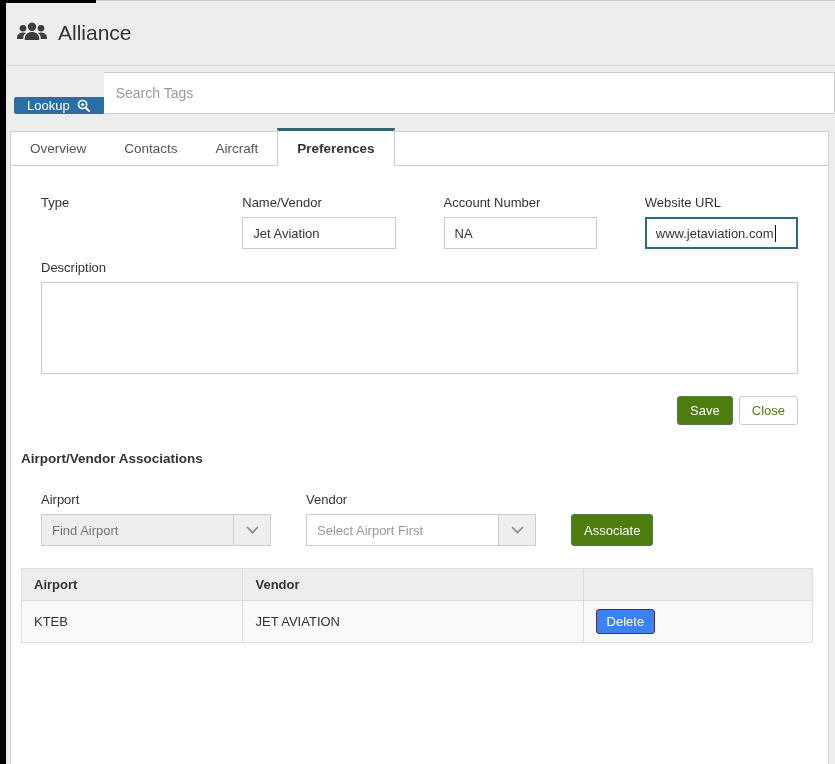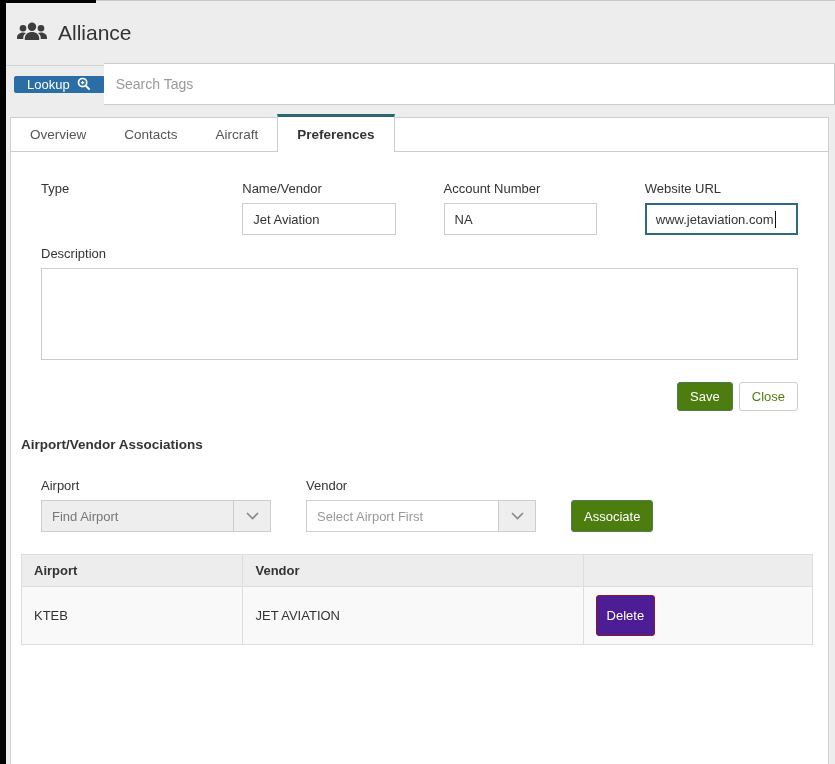--- a/index.html
+++ b/index.html
@@ -19,22 +19,22 @@
   .app-header {
     height:66px; padding:0 0 0 15px;
     border-bottom:1px solid #d2d2d2;
     display:flex; align-items:center; gap:9px;
     background:#ededed;
   }
   .app-header .title { font-size:21px; color:#333; }
 
   
   .search-row {
-    display:flex; align-items:center;
-    margin:2px 0 0 14px; height:32px;
+    display:flex; align-items:flex-end;
+    margin:16px 0 0 14px; height:32px;
   }
   .lookup-btn {
     background:#2b6ea6; color:#fff; border:1px solid #2b6ea6;
     font-size:13px; padding:0 12px;
     display:flex; align-items:center; gap:7px;
     border-radius:2px 0 0 2px; cursor:pointer;
   }
   .search-input {
     flex:1; border:1px solid #ccc; border-left:none;
     background:#fff; font-size:14px; padding:12px 12px;
@@ -119,21 +119,21 @@
     font-family:"Liberation Sans","DejaVu Sans",sans-serif;
   }
 
   .btn-row { display:flex; justify-content:flex-end; gap:6px; margin-top:18px; }
   .btn {
     font-size:13px; padding:6px 12px; border-radius:3px; cursor:pointer;
     font-family:"Liberation Sans","DejaVu Sans",sans-serif;
   }
   .btn-green { background:#4d7c0f; border:1px solid #4d7c4d; color:#fff; }
   .btn-plain { background:#fff; border:1px solid #ccc; color:#4d7c0f; }
-  .btn-red   { background:#4c1d95; border:1px solid #8d1628; color:#fff; padding:12px 10px; }
+  .btn-red   { background:#3b82f6; border:1px solid #8d1628; color:#fff; padding:4px 10px; }
 
   
   .assoc { margin:26px 15px 0 10px; }
   .assoc-heading { font-size:13.5px; font-weight:bold; color:#333; }
   .assoc-controls { display:flex; align-items:flex-end; gap:35px; margin:26px 0 0 20px; }
   .assoc-field label { display:block; font-size:13px; margin-bottom:7px; }
   .assoc-field .select-mimic { width:230px; }
   .assoc-controls .btn-green { height:32px; }
 
   table.assoc-table {

